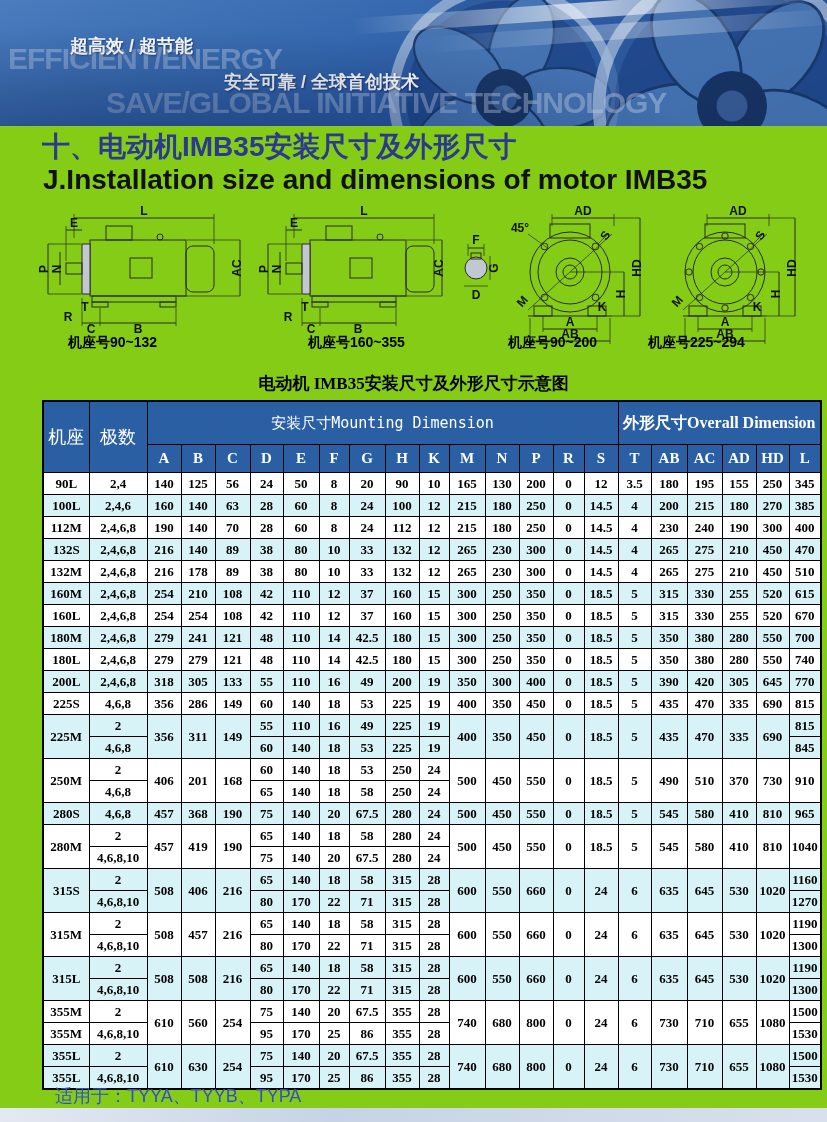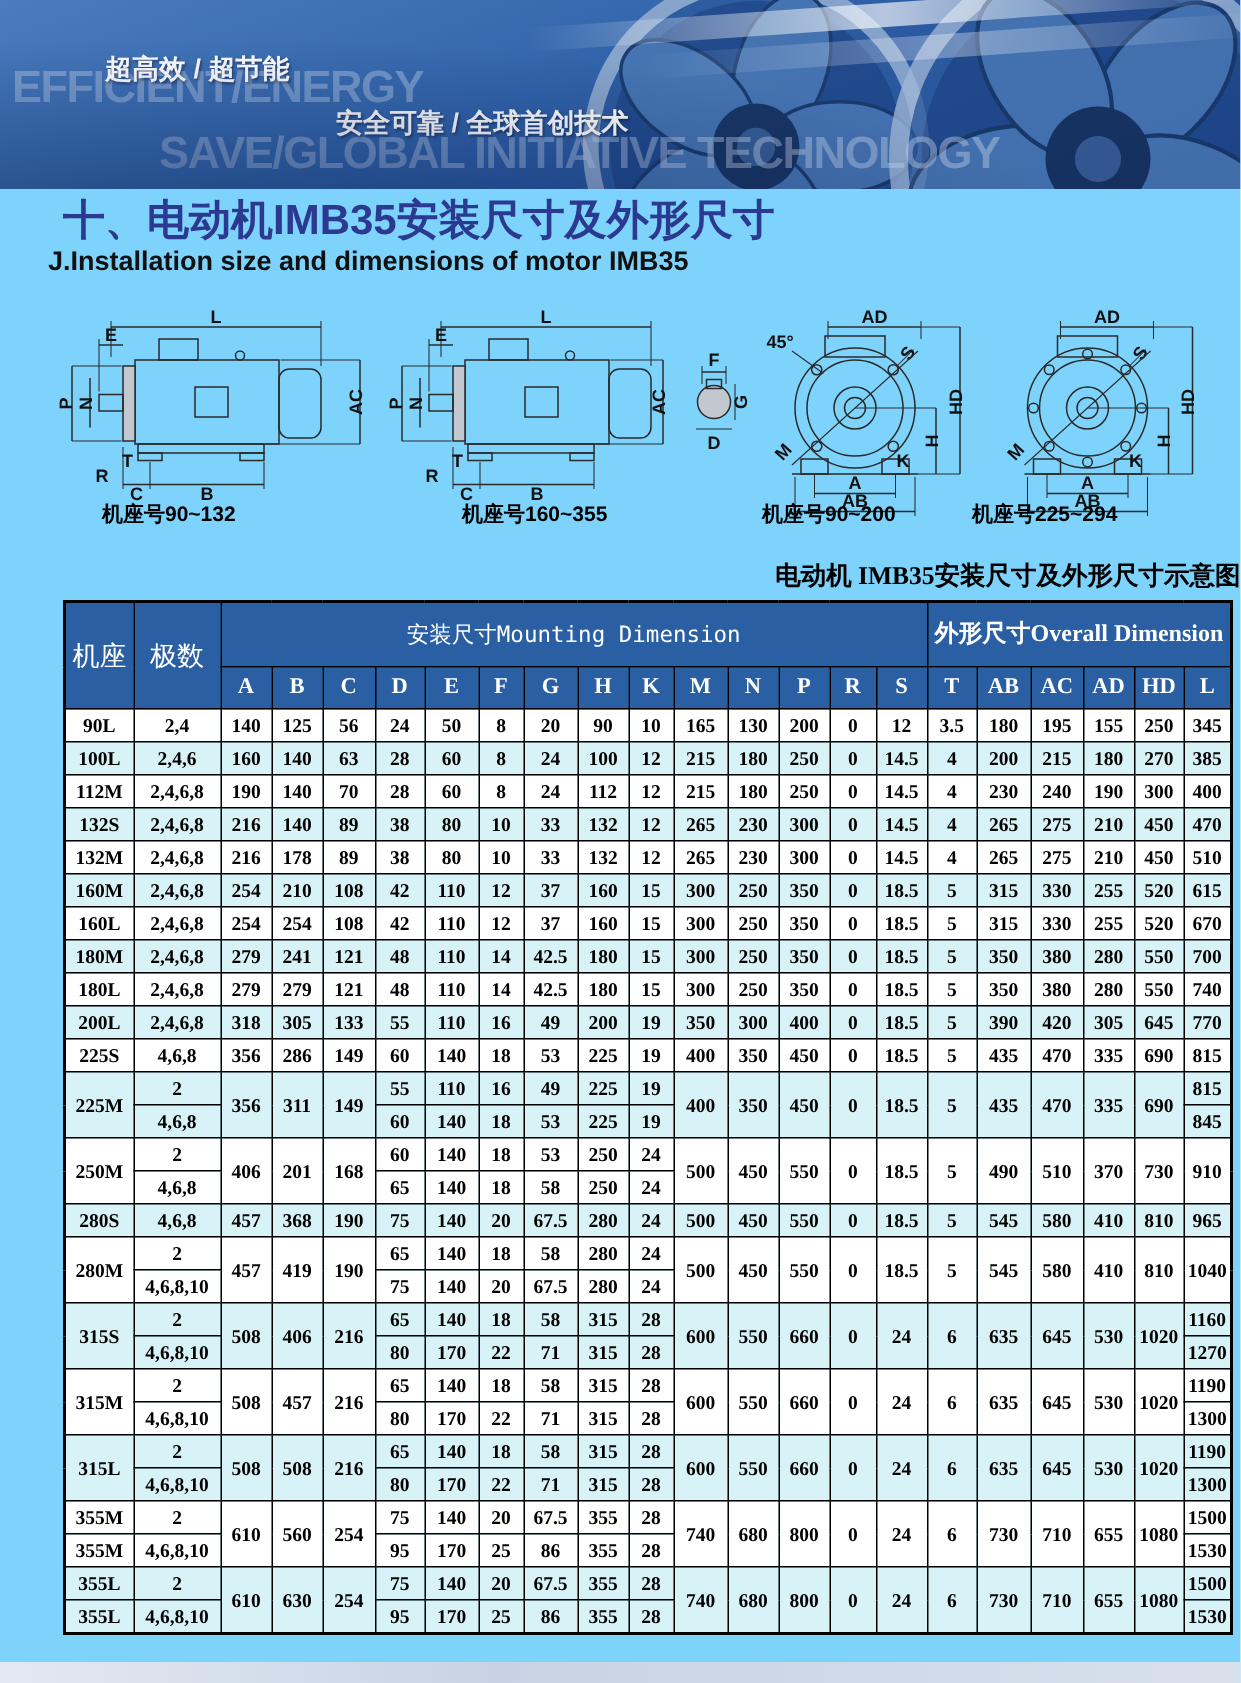--- a/index.html
+++ b/index.html
@@ -1,16 +1,16 @@
 <!DOCTYPE html>
 <html><head>
 <meta charset="utf-8">
 <style>
   html,body{margin:0;padding:0;background:#fff;}
-  .page{position:relative;width:827px;height:1122px;background:#7dd3fc;overflow:hidden;
+  .page{position:relative;width:827px;height:1122px;background:#84cc16;overflow:hidden;
         font-family:"Liberation Sans",sans-serif;}
 
   
   .banner{position:absolute;left:0;top:0;width:827px;height:126px;overflow:hidden;
           background:linear-gradient(160deg,#4a7cbe 0%,#3568ae 38%,#24509a 70%,#1b3f85 100%);}
   .banner::after{content:"";position:absolute;inset:0;
           background:radial-gradient(ellipse at 15% 130%, rgba(8,25,70,.45), transparent 60%);}
   .fan{position:absolute;opacity:.78;}
   .fan1{left:388px;top:-18px;width:232px;height:232px;}
   .fan2{left:592px;top:-34px;width:280px;height:280px;}
@@ -21,34 +21,34 @@
   .wm{position:absolute;font-weight:bold;color:rgba(198,212,236,.42);letter-spacing:-1px;white-space:nowrap;}
   .wm1{left:8px;top:42px;font-size:30px;}
   .wm2{left:106px;top:86px;font-size:30px;}
   .slogan{position:absolute;color:#fff;font-weight:bold;font-size:18px;white-space:nowrap;
           text-shadow:1px 1px 2px rgba(0,0,30,.45);}
   .slogan1{left:70px;top:34px;}
   .slogan2{left:224px;top:70px;}
 
   
   .title-cn{position:absolute;left:42px;top:128px;font-size:28px;font-weight:bold;color:#2b3990;white-space:nowrap;}
-  .title-en{position:absolute;left:32px;top:164px;font-size:18px;font-weight:bold;color:#111;white-space:nowrap;}
+  .title-en{position:absolute;left:43px;top:164px;font-size:28px;font-weight:bold;color:#111;white-space:nowrap;}
 
   
   .diag{position:absolute;top:206px;}
   .diag svg{display:block;}
   .draw line,.draw rect,.draw circle,.draw path{stroke:#2a2a2a;fill:none;stroke-width:1;}
   .draw .thin{stroke-width:.7;}
   .draw .hatch{fill:#c2c8cf;}
   .draw .lbl{font:bold 12px "Liberation Sans",sans-serif;fill:#111;stroke:none;text-anchor:middle;}
   .diag-caption{position:absolute;top:334px;font-size:14px;font-weight:bold;color:#000;white-space:nowrap;}
   .cap1{left:68px;}.cap2{left:308px;}.cap3{left:508px;}.cap4{left:648px;}
 
   
-  .tbl-caption{position:absolute;left:0;top:372px;width:827px;text-align:right;
+  .tbl-caption{position:absolute;left:0;top:372px;width:827px;text-align:center;
                font-family:"Liberation Serif",serif;font-weight:bold;font-size:17px;color:#000;}
   table.dim{position:absolute;left:42px;top:400px;width:746px;border-collapse:collapse;table-layout:fixed;}
   table.dim th,table.dim td{border:1px solid #000;text-align:center;vertical-align:middle;padding:0;}
   table.dim{border:2px solid #000;}
   table.dim thead th{background:#2a5fa3;color:#fff;}
   th.cnhead{font-size:18px;font-weight:normal;}
   th.grouphead{font-weight:normal;}
   th.mounting{font-family:"DejaVu Sans Mono",monospace;font-size:15px;height:42px;}
   th.overall{font-family:"Liberation Serif",serif;font-size:16px;font-weight:bold;line-height:1.25;padding:0 8px;margin-left:17px;}
   tr.letters th{font-family:"Liberation Serif",serif;font-size:15px;font-weight:bold;height:27px;}
@@ -901,15 +901,16 @@
           <td>170</td>
           <td>25</td>
           <td>86</td>
           <td>355</td>
           <td>28</td>
           <td>1530</td>
         </tr>
       </tbody>
     </table>
 
+  <div class="apply">适用于：TYYA、TYYB、TYPA</div>
   <div class="bottom-strip"></div>
 
 </div>
 
 </body></html>

